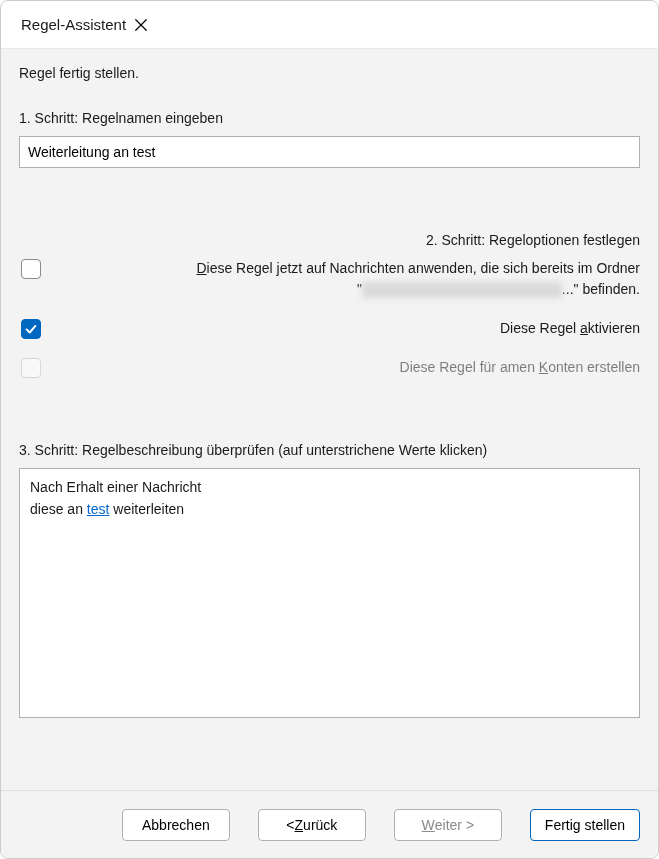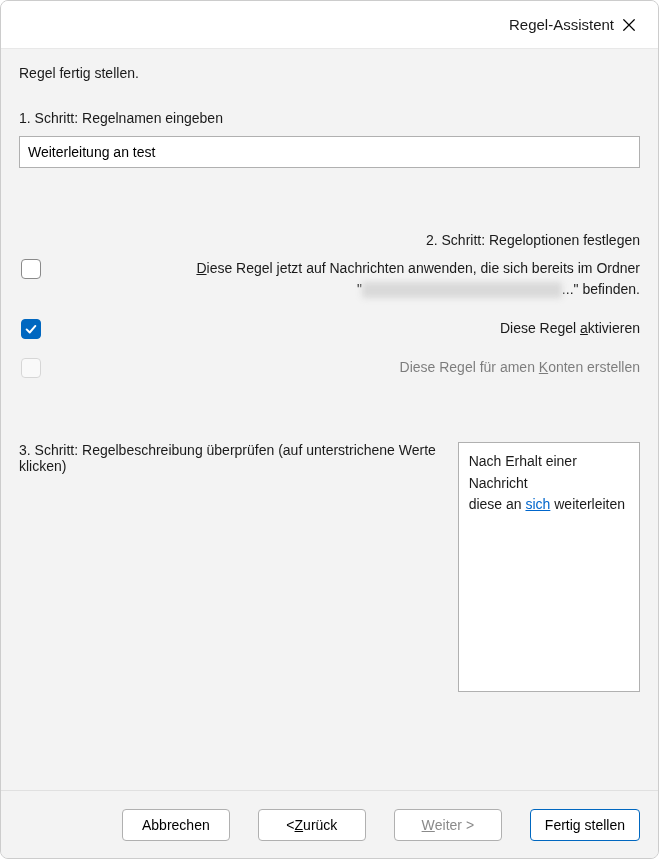--- a/index.html
+++ b/index.html
@@ -16,21 +16,21 @@
     border: 1px solid #ccc;
     border-radius: 8px;
     display: flex;
     flex-direction: column;
     overflow: hidden;
   }
   .titlebar {
     height: 48px;
     display: flex;
     align-items: center;
-    justify-content: flex-end;
+    justify-content: flex-start;
     padding: 0 14px 0 20px;
     background: #fff;
     border-bottom: 1px solid #e8e8e8;
   }
   .title {
     font-size: 15px;
     font-weight: 400;
   }
   .close-btn {
     width: 30px;
@@ -109,21 +109,21 @@
   }
   .redacted {
     display: inline-block;
     width: 200px;
     height: 16px;
     background: #d9d9d9;
     vertical-align: middle;
     filter: blur(3px);
     border-radius: 2px;
   }
-  .step3-block { display: flex; flex-direction: row; flex: 1; }
+  .step3-block { display: flex; flex-direction: column; flex: 1; }
   .desc-box {
     border: 1px solid #b0b0b0;
     background: #fff;
     padding: 8px 10px;
     height: 250px;
     font-size: 14px;
     line-height: 1.55;
   }
   .desc-box a {
     color: #0066cc;
@@ -218,21 +218,21 @@
           <span>Diese Regel für amen </span><span class="u">K</span><span>onten erstellen</span>
         </div>
       </div>
     </div>
 
     <div class="step3-block">
       <div class="step-label">3. Schritt: Regelbeschreibung überprüfen (auf unterstrichene Werte klicken)</div>
       <div class="desc-box">
         <div>Nach Erhalt einer Nachricht</div>
         <div>
-          <span>diese an </span><a>sich</a><span> weiterleiten</span>
+          <span>diese an </span><a>test</a><span> weiterleiten</span>
         </div>
       </div>
     </div>
 
   </div>
 
   <div class="footer">
     <button class="btn">Abbrechen</button>
     <button class="btn">
       <span>&lt; </span>

